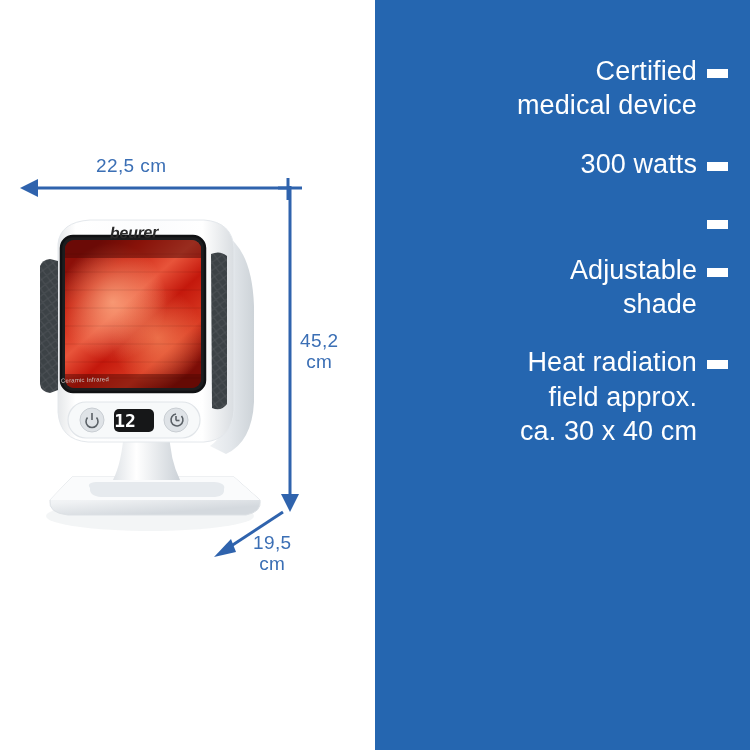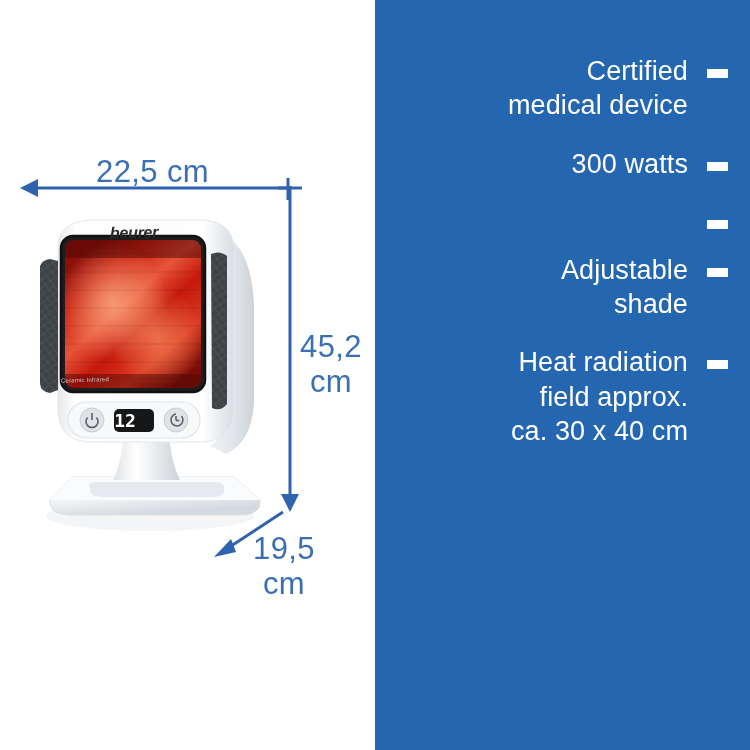--- a/index.html
+++ b/index.html
@@ -29,21 +29,21 @@
     display: flex;
     flex-direction: column;
     justify-content: flex-start;
     gap: 24px;
   }
   .feature-row {
     display: flex;
     flex-direction: row;
     align-items: flex-start;
     justify-content: flex-end;
-    gap: 19px;
+    gap: 10px;
   }
   .feature-text {
     color: #ffffff;
     font-size: 27px;
     line-height: 1.27;
     text-align: right;
     font-weight: 300;
     letter-spacing: 0.1px;
     white-space: pre-line;
   }
@@ -60,21 +60,21 @@
     position: absolute;
     left: 0;
     top: 0;
     width: 375px;
     height: 750px;
   }
 
   .dim-label {
     position: absolute;
     color: #3b6fb5;
-    font-size: 31px;
+    font-size: 19px;
     font-weight: 300;
     line-height: 1.12;
     letter-spacing: 0.4px;
     white-space: pre-line;
   }
   #dim-width-label  { left: 96px;  top: 155px; }
   #dim-height-label { left: 300px; top: 330px; text-align: center; }
   #dim-depth-label  { left: 253px; top: 532px; text-align: center; }
 
   #dim-svg {

